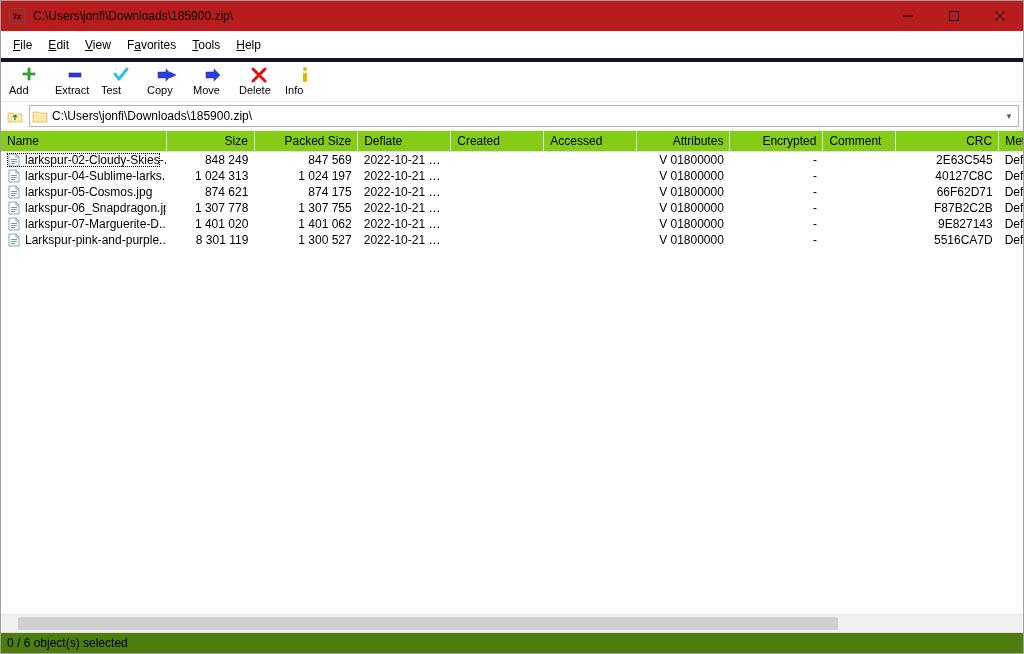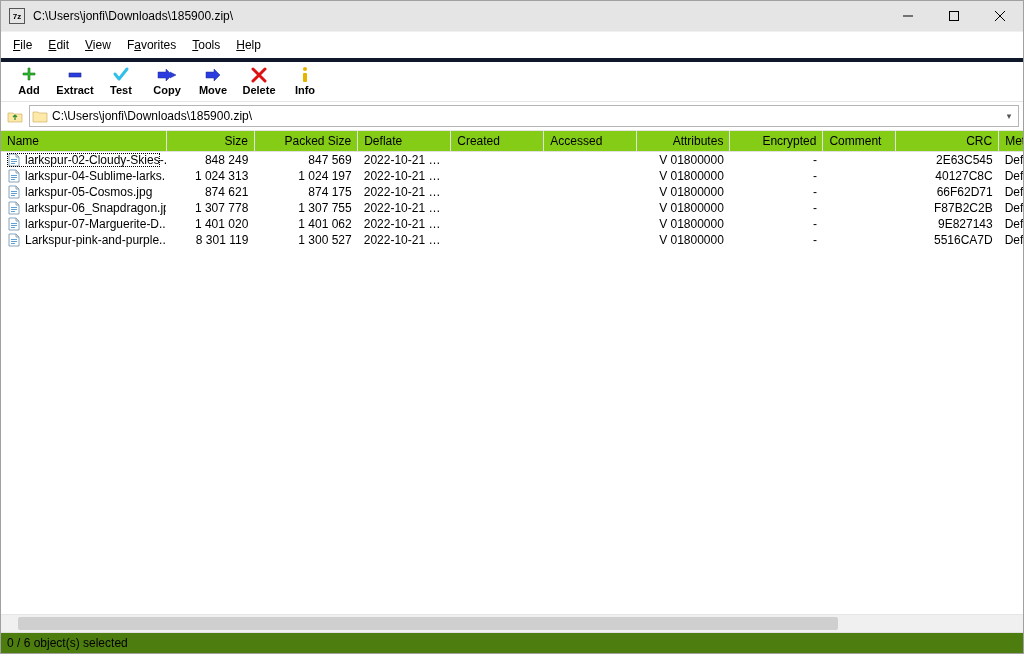--- a/index.html
+++ b/index.html
@@ -16,21 +16,21 @@
     height: 654px;
     overflow: hidden;
   }
 
   
   .titlebar {
     display: flex;
     align-items: center;
     height: 30px;
     padding: 0 0 0 8px;
-    background: #e5e5e5;
+    background: #b91c1c;
     border-bottom: 1px solid #f0f0f0;
   }
   .appicon {
     width: 16px; height:16px;
     border:1px solid #555;
     display:flex; align-items:center; justify-content:center;
     font-size:8px; font-weight:bold;
     margin-right:8px;
     box-sizing:border-box;
     padding:0;
@@ -57,25 +57,24 @@
   .menuitem .u { text-decoration: underline; }
 
   
   .toolbar {
     display:flex;
     padding: 3px 6px 4px 6px;
     gap: 2px;
     border-bottom:1px solid #e5e5e5;
   }
   .tbtn {
-    display:flex; flex-direction:column; align-items:center;
+    display:flex; flex-direction:column; 
     min-width:40px;
     font-size:11px;
     padding:1px 2px;
-    font-weight:bold;
   }
   .tbtn .ticon { height:18px; display:flex; align-items:center; justify-content:center;}
 
   
   .addrrow {
     display:flex;
     align-items:center;
     padding: 3px 4px;
     gap:4px;
     border-bottom:1px solid #e5e5e5;

